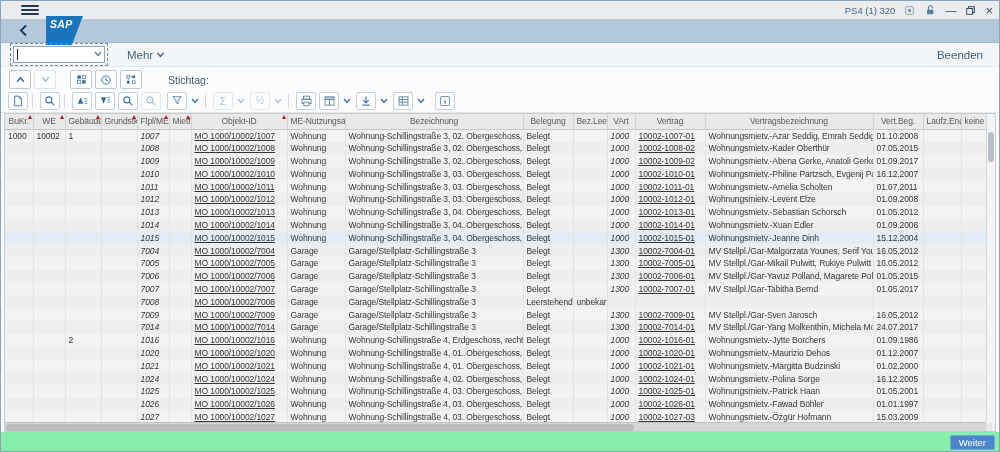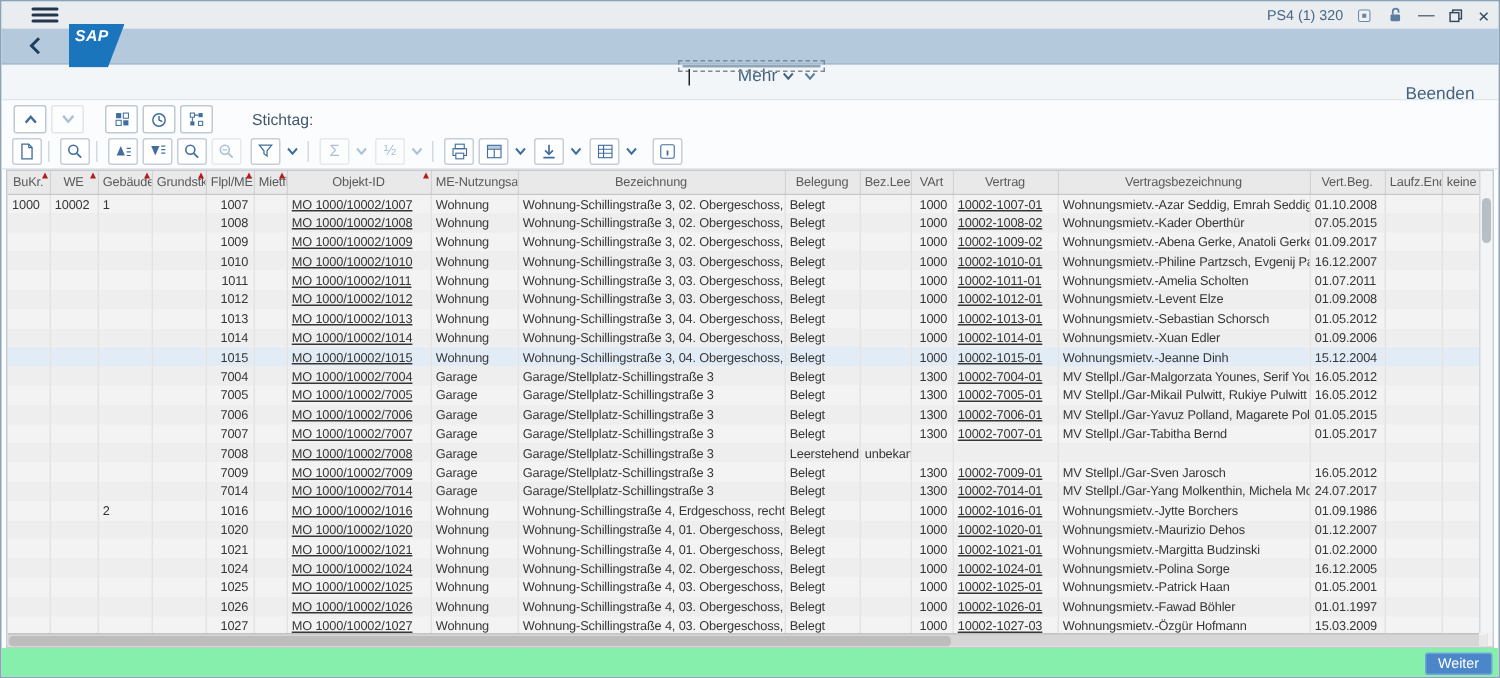--- a/index.html
+++ b/index.html
@@ -14,21 +14,21 @@
   .sys-icon { display:flex; align-items:center; color:#4a6785; }
   .winbtn { color:#33475c; font-size:11px; line-height:11px; cursor:pointer; }
 
   
   .titlebar { position:relative; height:24px; background:#b4c9dc; display:flex; align-items:center; border-bottom:1px solid #a3bacf; }
   .backbtn { margin-left:18px; color:#1d3f5e; cursor:pointer; display:flex; align-items:center; }
   .saplogo { margin-left:18px; width:37px; height:29px; background:#1b75bc; clip-path:polygon(0 0,100% 0,70% 100%,0 100%); color:#fff; font-size:10.5px; font-weight:bold; font-style:italic; line-height:17px; padding-left:4px; letter-spacing:.3px; }
   .apptitle { position:absolute; left:0; right:0; text-align:center; color:#29679e; font-size:12px; }
 
   
-  .menubar { height:24px; background:#f3f6f9; border-bottom:1px solid #e0e6eb; display:flex; align-items:center; padding:0 10px;flex-direction:column; }
+  .menubar { height:24px; background:#f3f6f9; border-bottom:1px solid #e0e6eb; display:flex; align-items:center; padding:0 10px; }
   .okcode { width:92px; height:17px; margin-left:2px; border:1px solid #8fa6ba; background:#fff; outline:1px dashed #7d8a96; outline-offset:2px; position:relative; }
   .okcode .caret-line { position:absolute; left:3px; top:2px; width:1px; height:11px; background:#222; }
   .okcode .cb-chev { position:absolute; right:2px; top:4px; color:#5a7da0; }
   .more-link { margin-left:22px; font-size:11.5px; color:#44627e; cursor:pointer; display:flex; align-items:center; gap:3px; }
   .exit-link { margin-left:auto; font-size:11.5px; color:#44627e; cursor:pointer; margin-right:6px; }
 
   
   .selbar { height:24px; background:#fbfcfd; display:flex; align-items:center; padding:2px 5px 1px 5px; }
   .variantbox { position:relative; width:243px; height:19px; border:1px solid #a9b4be; background:#fff; font-size:10.5px; color:#333; padding:3px 16px 0 5px; }
   .variantbox .cb-chev { position:absolute; right:3px; top:5px; color:#5a7da0; }
@@ -48,21 +48,21 @@
   .gridwrap { position:relative; margin:0 3px; height:319px; border:1px solid #c6cbd0; background:#f3f3f3; overflow:hidden; }
   table.alv { table-layout:fixed; border-collapse:collapse; width:981px; }
   .alv thead th { height:15px; background:#e9e9e9; border-right:1px solid #d2d2d2; border-bottom:1px solid #c6c6c6; font-weight:normal; color:#595959; font-size:8.5px; text-align:center; padding:0 3px; white-space:nowrap; overflow:hidden; position:relative; letter-spacing:-0.1px; }
   .sort-caret { position:absolute; top:1px; right:1px; width:0; height:0; border-left:2.5px solid transparent; border-right:2.5px solid transparent; border-bottom:4px solid #b51c1c; }
   .alv tbody td { height:12.8px; padding:0 3px; border-right:1px solid #e3e3e3; white-space:nowrap; overflow:hidden; color:#363636; font-size:8.5px; letter-spacing:-0.1px; }
   .alv tbody td.ovf { overflow:visible; }
   .alv tbody tr:nth-child(odd) td { background:#f3f3f3; }
   .alv tbody tr:nth-child(even) td { background:#eeeeee; }
   .alv tbody tr.hl td { background:#e1ecf6; }
   .alv tbody tr.partial td { background:#e8e8e8; }
-  .alv .num { text-align:right; }
+  .alv .num { text-align:left;font-style:italic; }
   .alv .link { text-decoration:underline; cursor:pointer; }
 
   .vscroll { position:absolute; top:0; right:0; bottom:9px; width:9px; background:#f3f4f5; border-left:1px solid #d6d9dc; }
   .vthumb { position:absolute; top:18px; left:1px; width:6px; height:30px; background:#b7bfc6; border-radius:3px; cursor:pointer; }
   .hscroll { position:absolute; left:0; right:9px; bottom:0; height:9px; background:#d6d6d6; border-top:1px solid #c2c2c2; }
   .hthumb { position:absolute; top:1px; left:1px; width:64%; height:7px; background:#bdbdbd; border-radius:3px; cursor:pointer; }
 
   
   .footer { height:20px; background:#86efac; display:flex; align-items:center; justify-content:flex-end; padding:0 4px; margin-top:0; }
   .weiter-btn { height:15px; background:#4a86c9; border:1px solid #74a3da; border-radius:2px; color:#fff; font-size:9.5px; padding:0 8px; cursor:pointer; font-family:"Liberation Sans",sans-serif; }

